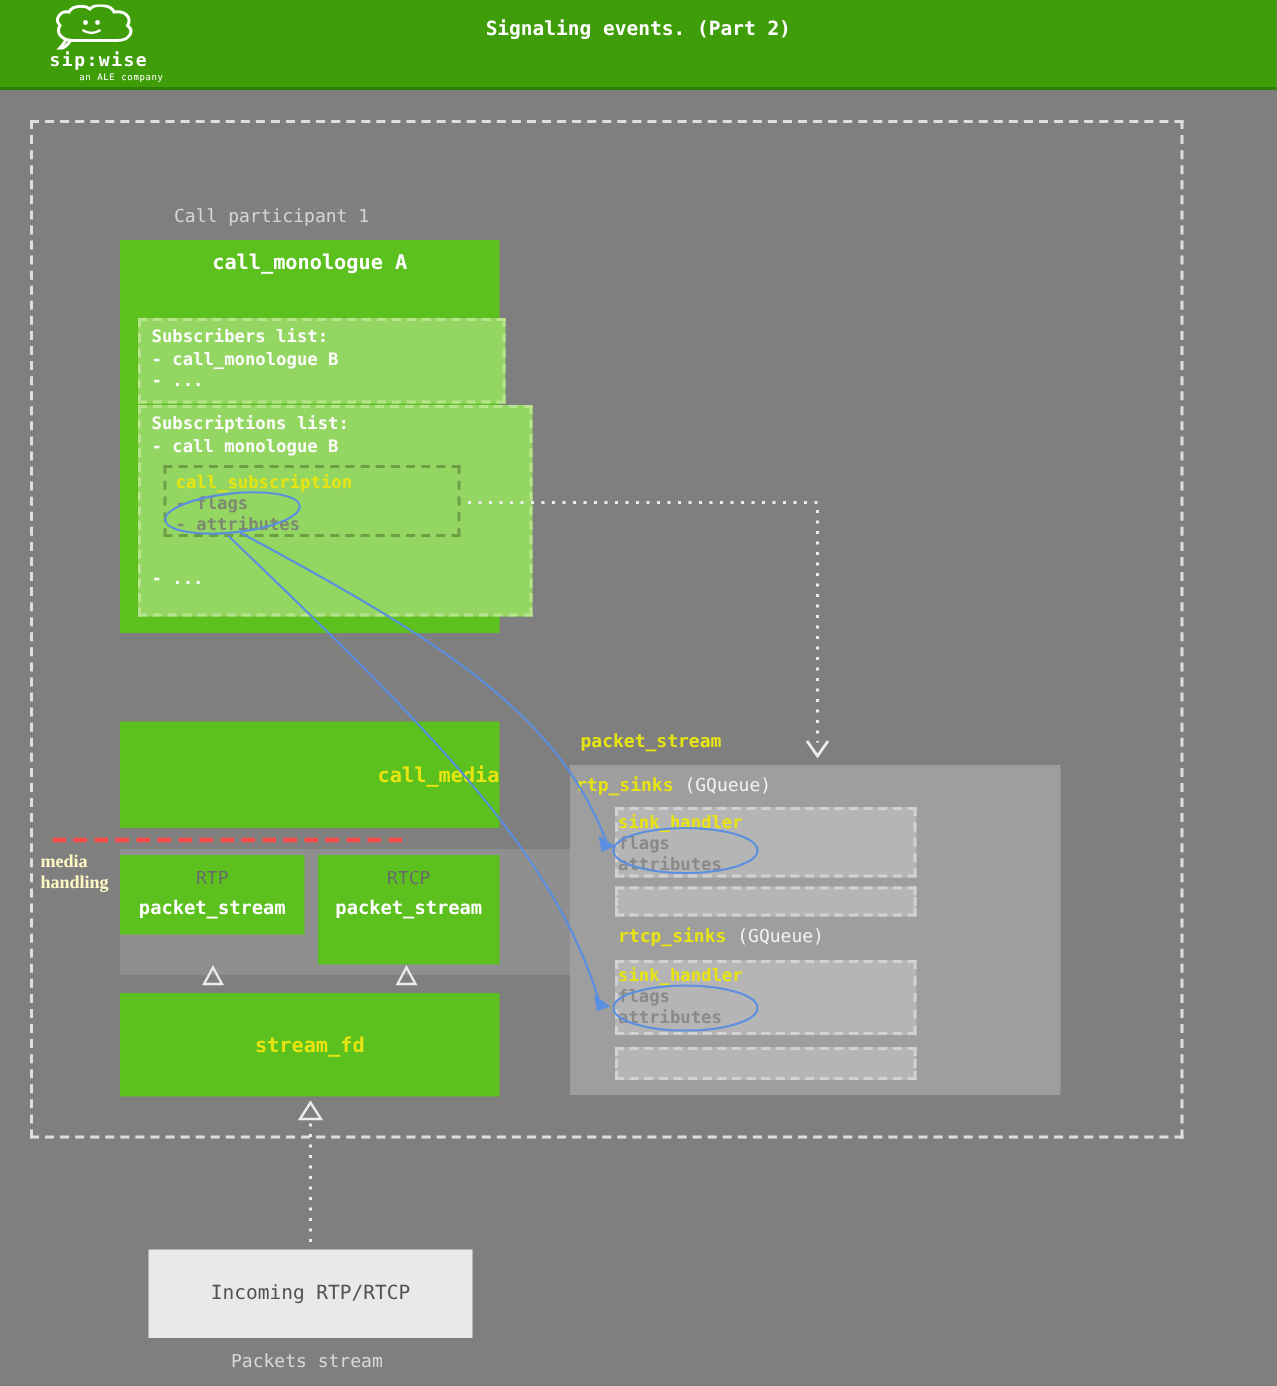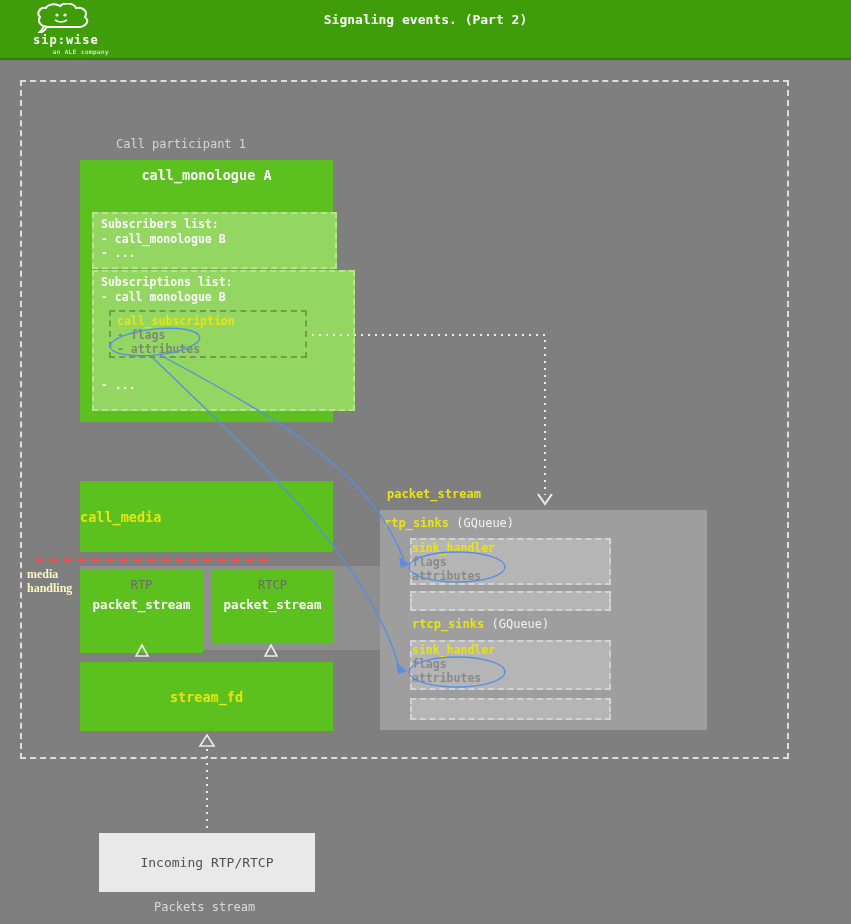--- a/index.html
+++ b/index.html
@@ -45,26 +45,26 @@
   #subscriptions { left:12px; top:110px; width:263px; height:141px; }
   #call-subscription {
     position:absolute; left:15px; top:38px; width:198px; height:48px;
     border:2px dashed #6f9f45; padding:2px 6px;
   }
   .cs-title { color:#e8e412; font-size:11.5px; font-weight:bold; line-height:14px; }
   .cs-field { color:#7d8a71; font-size:11.5px; font-weight:bold; line-height:14px; }
   .more-line { position:absolute; left:7px; top:106px; }
 
   #call-media { left:80px; top:481px; width:253px; height:71px;
-    display:flex; align-items:center; justify-content:flex-start; }
+    display:flex; align-items:center; justify-content:flex-end; }
   .yellow-title { color:#e8e412; font-size:13.5px; font-weight:bold; }
 
   #bridge-panel { left:80px; top:566px; width:310px; height:84px; background:#8f8f8f; }
 
-  #rtp-box  { left:80px;  top:570px; width:123px; height:83px; text-align:center; }
+  #rtp-box  { left:80px;  top:570px; width:123px; height:53px; text-align:center; }
   #rtcp-box { left:212px; top:570px; width:121px; height:73px; text-align:center; }
   .proto-label { margin-top:8px; color:#6a6a6a; font-size:12px; }
   .proto-title { margin-top:5px; color:#ffffff; font-size:12.5px; font-weight:bold; }
 
   #stream-fd { left:80px; top:662px; width:253px; height:69px;
     display:flex; align-items:center; justify-content:center; }
 
   #media-handling { left:27px; top:567px; color:#fef9c3; font-size:12px; font-weight:bold; line-height:14px;font-family:Liberation Serif, serif; }
 
   #incoming-box { left:99px; top:833px; width:216px; height:59px; background:#e9e9e9;

